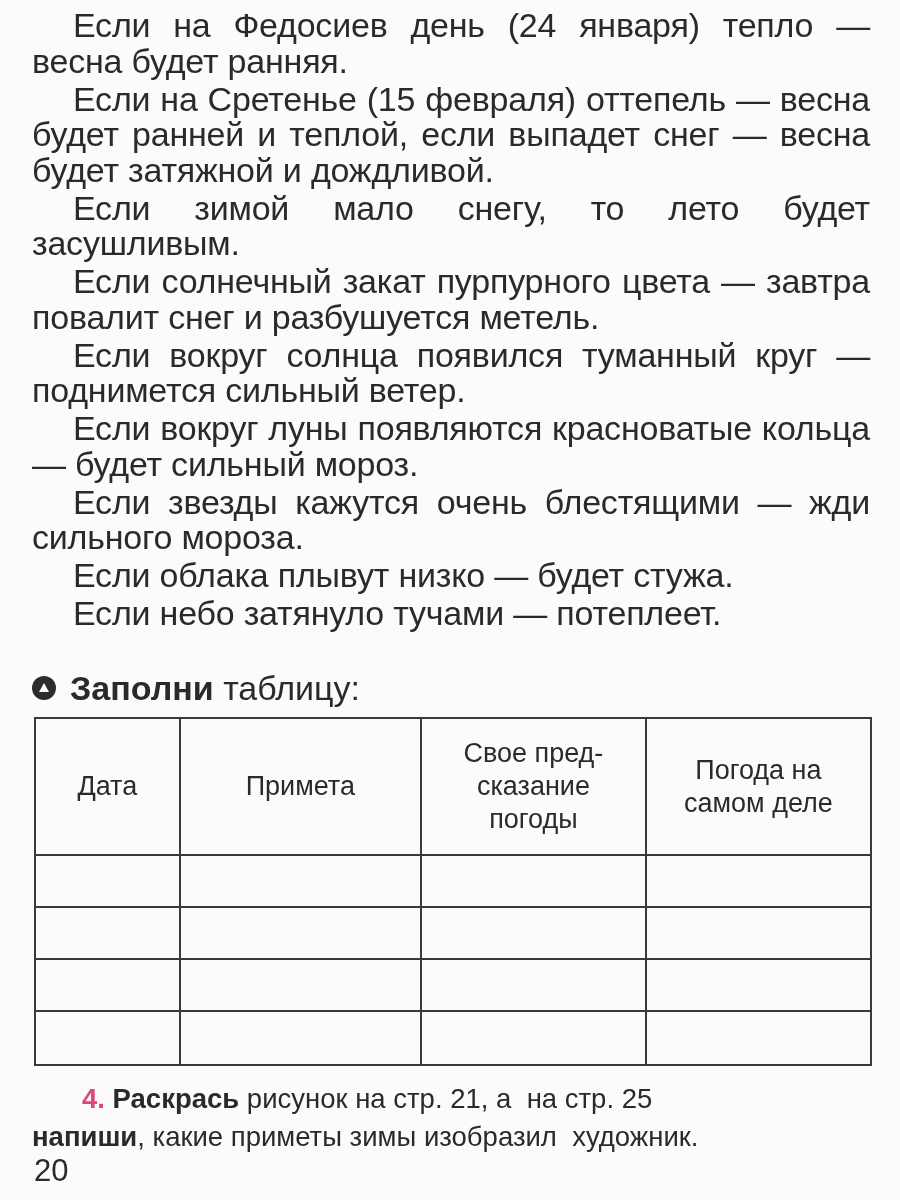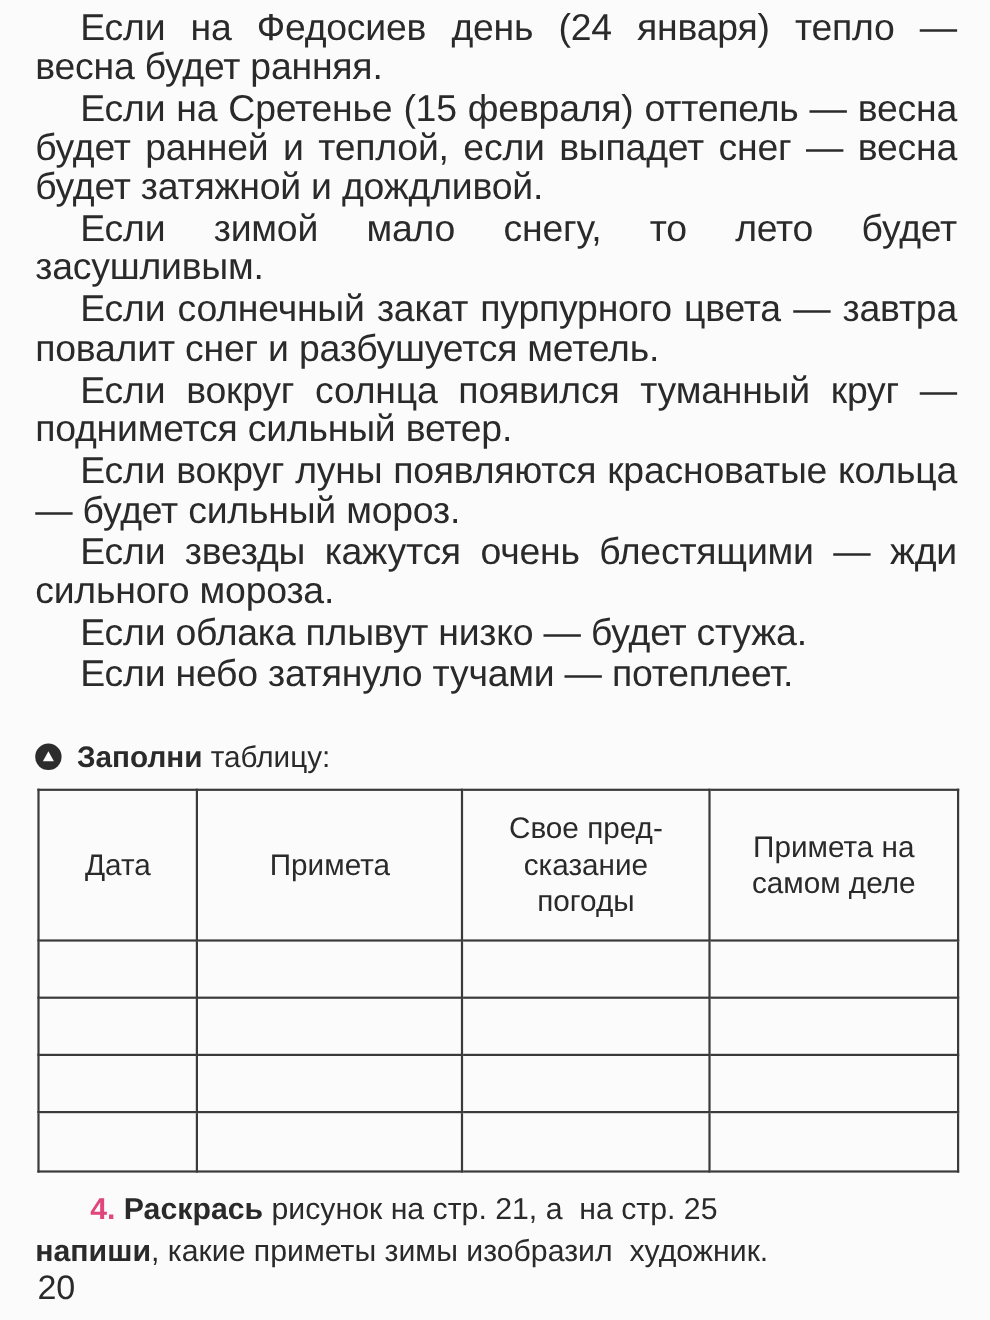--- a/index.html
+++ b/index.html
@@ -4,21 +4,21 @@
   <style>
     html, body { margin: 0; padding: 0; }
     body {
       width: 900px; height: 1200px; background: #fbfbfb; color: #2a2a2a;
       font-family: "Liberation Sans", "DejaVu Sans", sans-serif;
       position: relative; overflow: hidden;
     }
     .page { position: absolute; left: 0; top: 0; width: 900px; height: 1200px; }
     .text-block { position: absolute; left: 32px; top: 8px; width: 838px; }
     .para { font-size: 34px; line-height: 35.5px; margin: 0 0 2.5px 0; text-indent: 41px; text-align: justify; letter-spacing: -0.2px; }
-    .task-head { position: absolute; left: 32px; top: 671px; font-size: 27px; line-height: 34px; display: flex; align-items: center; }
+    .task-head { position: absolute; left: 32px; top: 671px; font-size: 34px; line-height: 34px; display: flex; align-items: center; }
     .bullet-icon { width: 24px; height: 24px; border-radius: 50%; background: #2c2c2c; display: inline-flex; align-items: center; justify-content: center; margin-right: 14px; }
     .bullet-icon::after { content: ""; width: 0; height: 0; border-left: 5px solid transparent; border-right: 5px solid transparent; border-bottom: 9px solid #fbfbfb; margin-top: -2px; }
     .bold { font-weight: bold; }
     table.fill { position: absolute; left: 34px; top: 717px; width: 838px; border-collapse: collapse; }
     table.fill td, table.fill th { border: 2px solid #3a3a3a; font-weight: normal; font-size: 27px; line-height: 33px; text-align: center; vertical-align: middle; padding: 0; }
     table.fill th { height: 135px; }
     table.fill td { height: 50px; }
     th.c1 { width: 148px; } th.c2 { width: 248px; } th.c3 { width: 230px; } th.c4 { width: 232px; }
     th.c3 .inner, th.c4 .inner { display: block; }
     th.c4 { vertical-align: top; padding-top: 12px; }
@@ -55,21 +55,21 @@
     <thead>
       <tr>
         <th class="c1">Дата</th>
         <th class="c2">Примета</th>
         <th class="c3">
           <span class="inner">Свое пред-</span>
           <span class="inner">сказание</span>
           <span class="inner">погоды</span>
         </th>
         <th class="c4">
-          <span class="inner">Примета на</span>
+          <span class="inner">Погода на</span>
           <span class="inner">самом деле</span>
         </th>
       </tr>
     </thead>
     <tbody>
       <tr>
         <td></td>
         <td></td>
         <td></td>
         <td></td>

